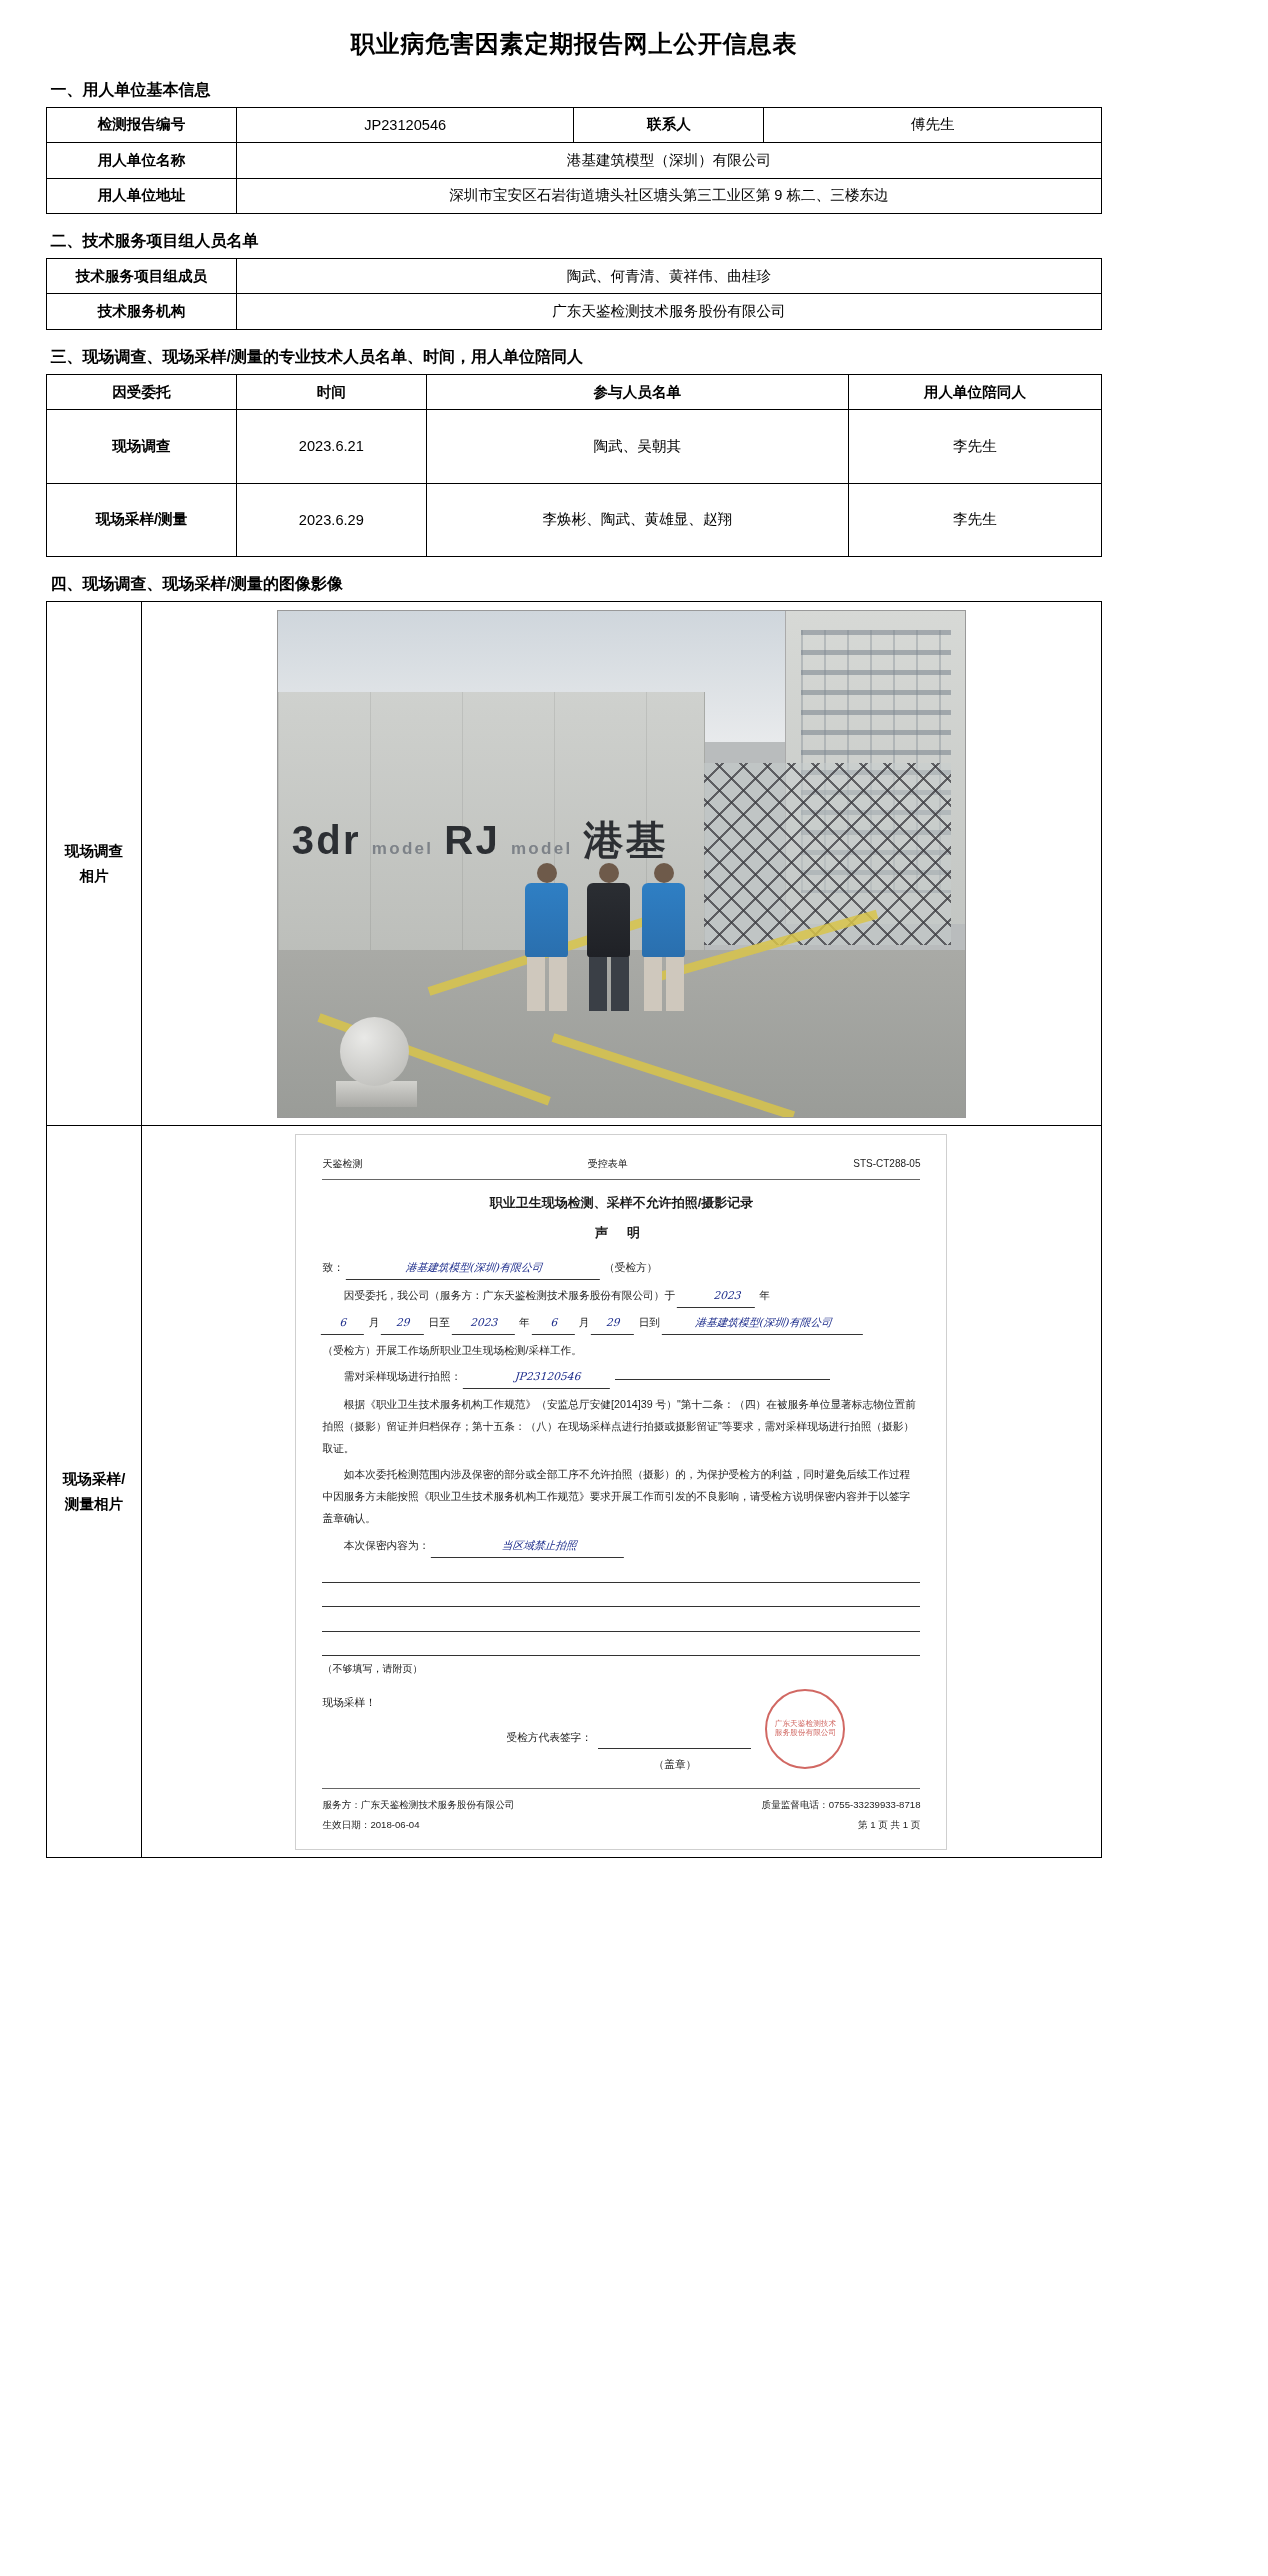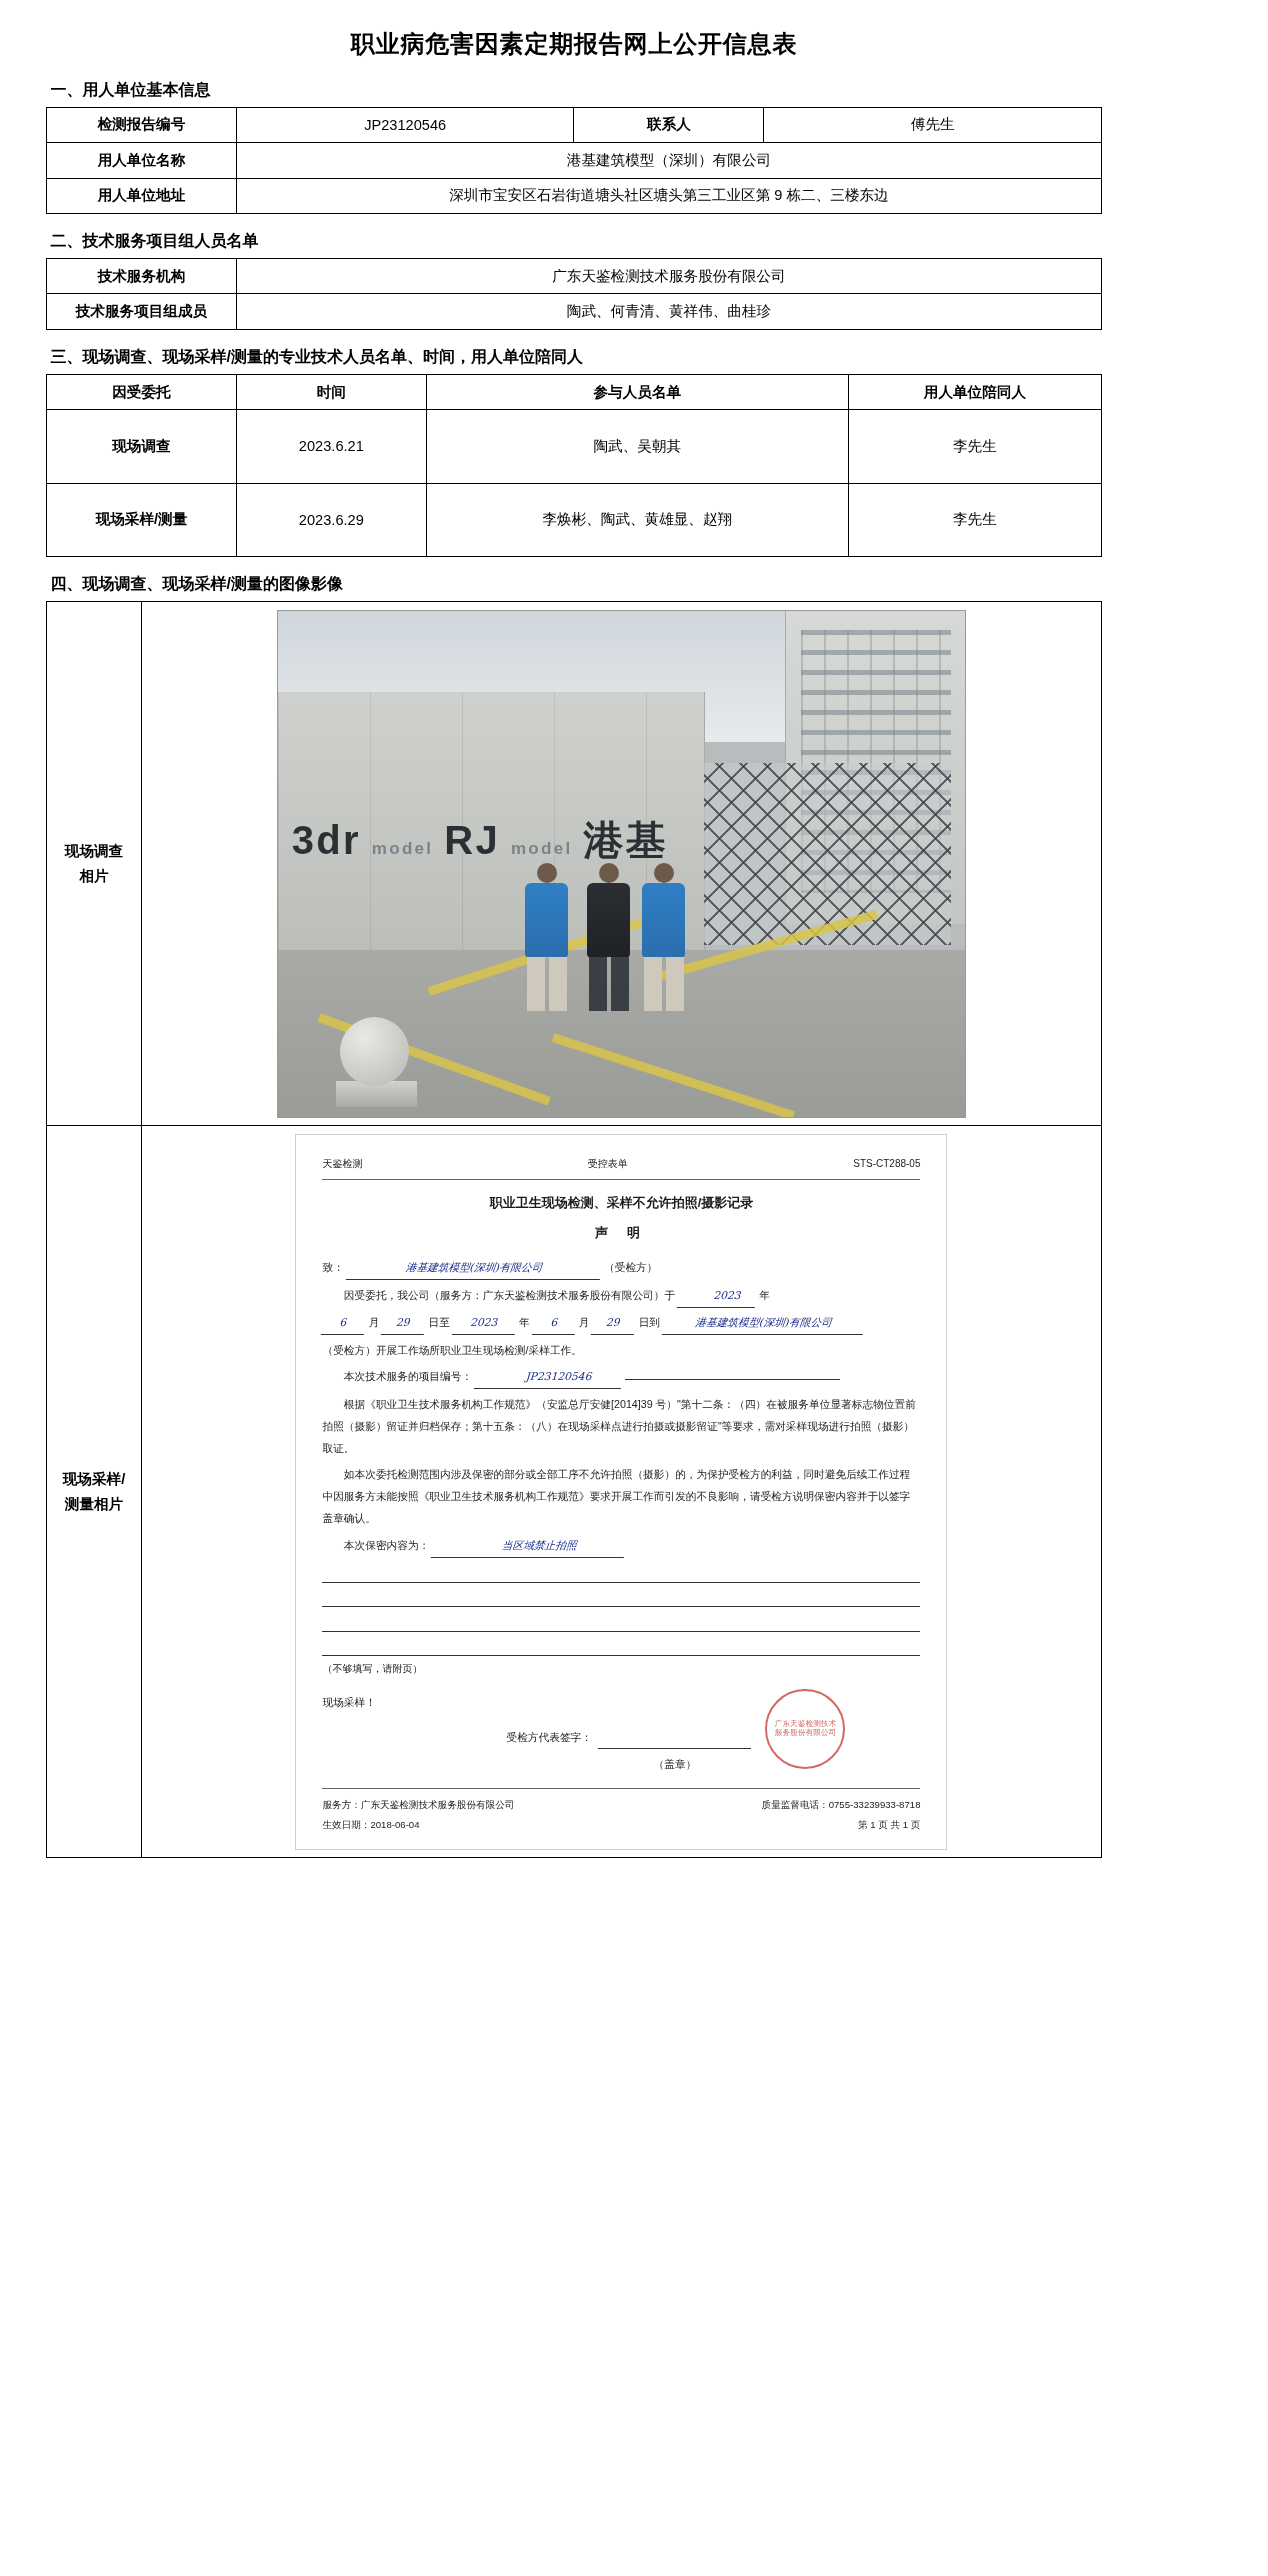--- a/index.html
+++ b/index.html
@@ -299,26 +299,26 @@
   </table>
 
   <div class="section-head">二、技术服务项目组人员名单</div>
   <table class="grid">
     <colgroup>
         <col style="width:18%">
         <col style="width:82%">
       </colgroup>
     <tbody>
       <tr>
+        <td class="lbl">技术服务项目组成员</td>
+        <td>陶武、何青清、黄祥伟、曲桂珍</td>
+      </tr>
+      <tr>
         <td class="lbl">技术服务机构</td>
         <td>广东天鉴检测技术服务股份有限公司</td>
-      </tr>
-      <tr>
-        <td class="lbl">技术服务项目组成员</td>
-        <td>陶武、何青清、黄祥伟、曲桂珍</td>
       </tr>
     </tbody>
   </table>
 
   <div class="section-head">三、现场调查、现场采样/测量的专业技术人员名单、时间，用人单位陪同人</div>
   <table class="grid">
     <colgroup>
         <col style="width:18%">
         <col style="width:18%">
         <col style="width:40%">
@@ -427,21 +427,21 @@
               <span class="hand" style="min-width:34px">6</span> 月
               <span class="hand" style="min-width:34px">29</span> 日至
               <span class="hand" style="min-width:54px">2023</span> 年
               <span class="hand" style="min-width:34px">6</span> 月
               <span class="hand" style="min-width:34px">29</span> 日到
               <span class="hand" style="min-width:192px">港基建筑模型(深圳)有限公司</span>
             </p>
             <p class="noind">（受检方）开展工作场所职业卫生现场检测/采样工作。</p>
 
             <p>
-              <span>本次技术服务的项目编号：</span>
+              <span>需对采样现场进行拍照：</span>
               <span class="hand" style="min-width:138px">JP23120546</span>
               <span class="uline" style="min-width:215px"></span>
             </p>
 
             <p>根据《职业卫生技术服务机构工作规范》（安监总厅安健[2014]39 号）"第十二条：（四）在被服务单位显著标志物位置前拍照（摄影）留证并归档保存；第十五条：（八）在现场采样点进行拍摄或摄影留证"等要求，需对采样现场进行拍照（摄影）取证。</p>
             <p>如本次委托检测范围内涉及保密的部分或全部工序不允许拍照（摄影）的，为保护受检方的利益，同时避免后续工作过程中因服务方未能按照《职业卫生技术服务机构工作规范》要求开展工作而引发的不良影响，请受检方说明保密内容并于以签字盖章确认。</p>
 
             <p>
               <span>本次保密内容为：</span>
               <span class="hand" style="min-width:184px">当区域禁止拍照</span>

